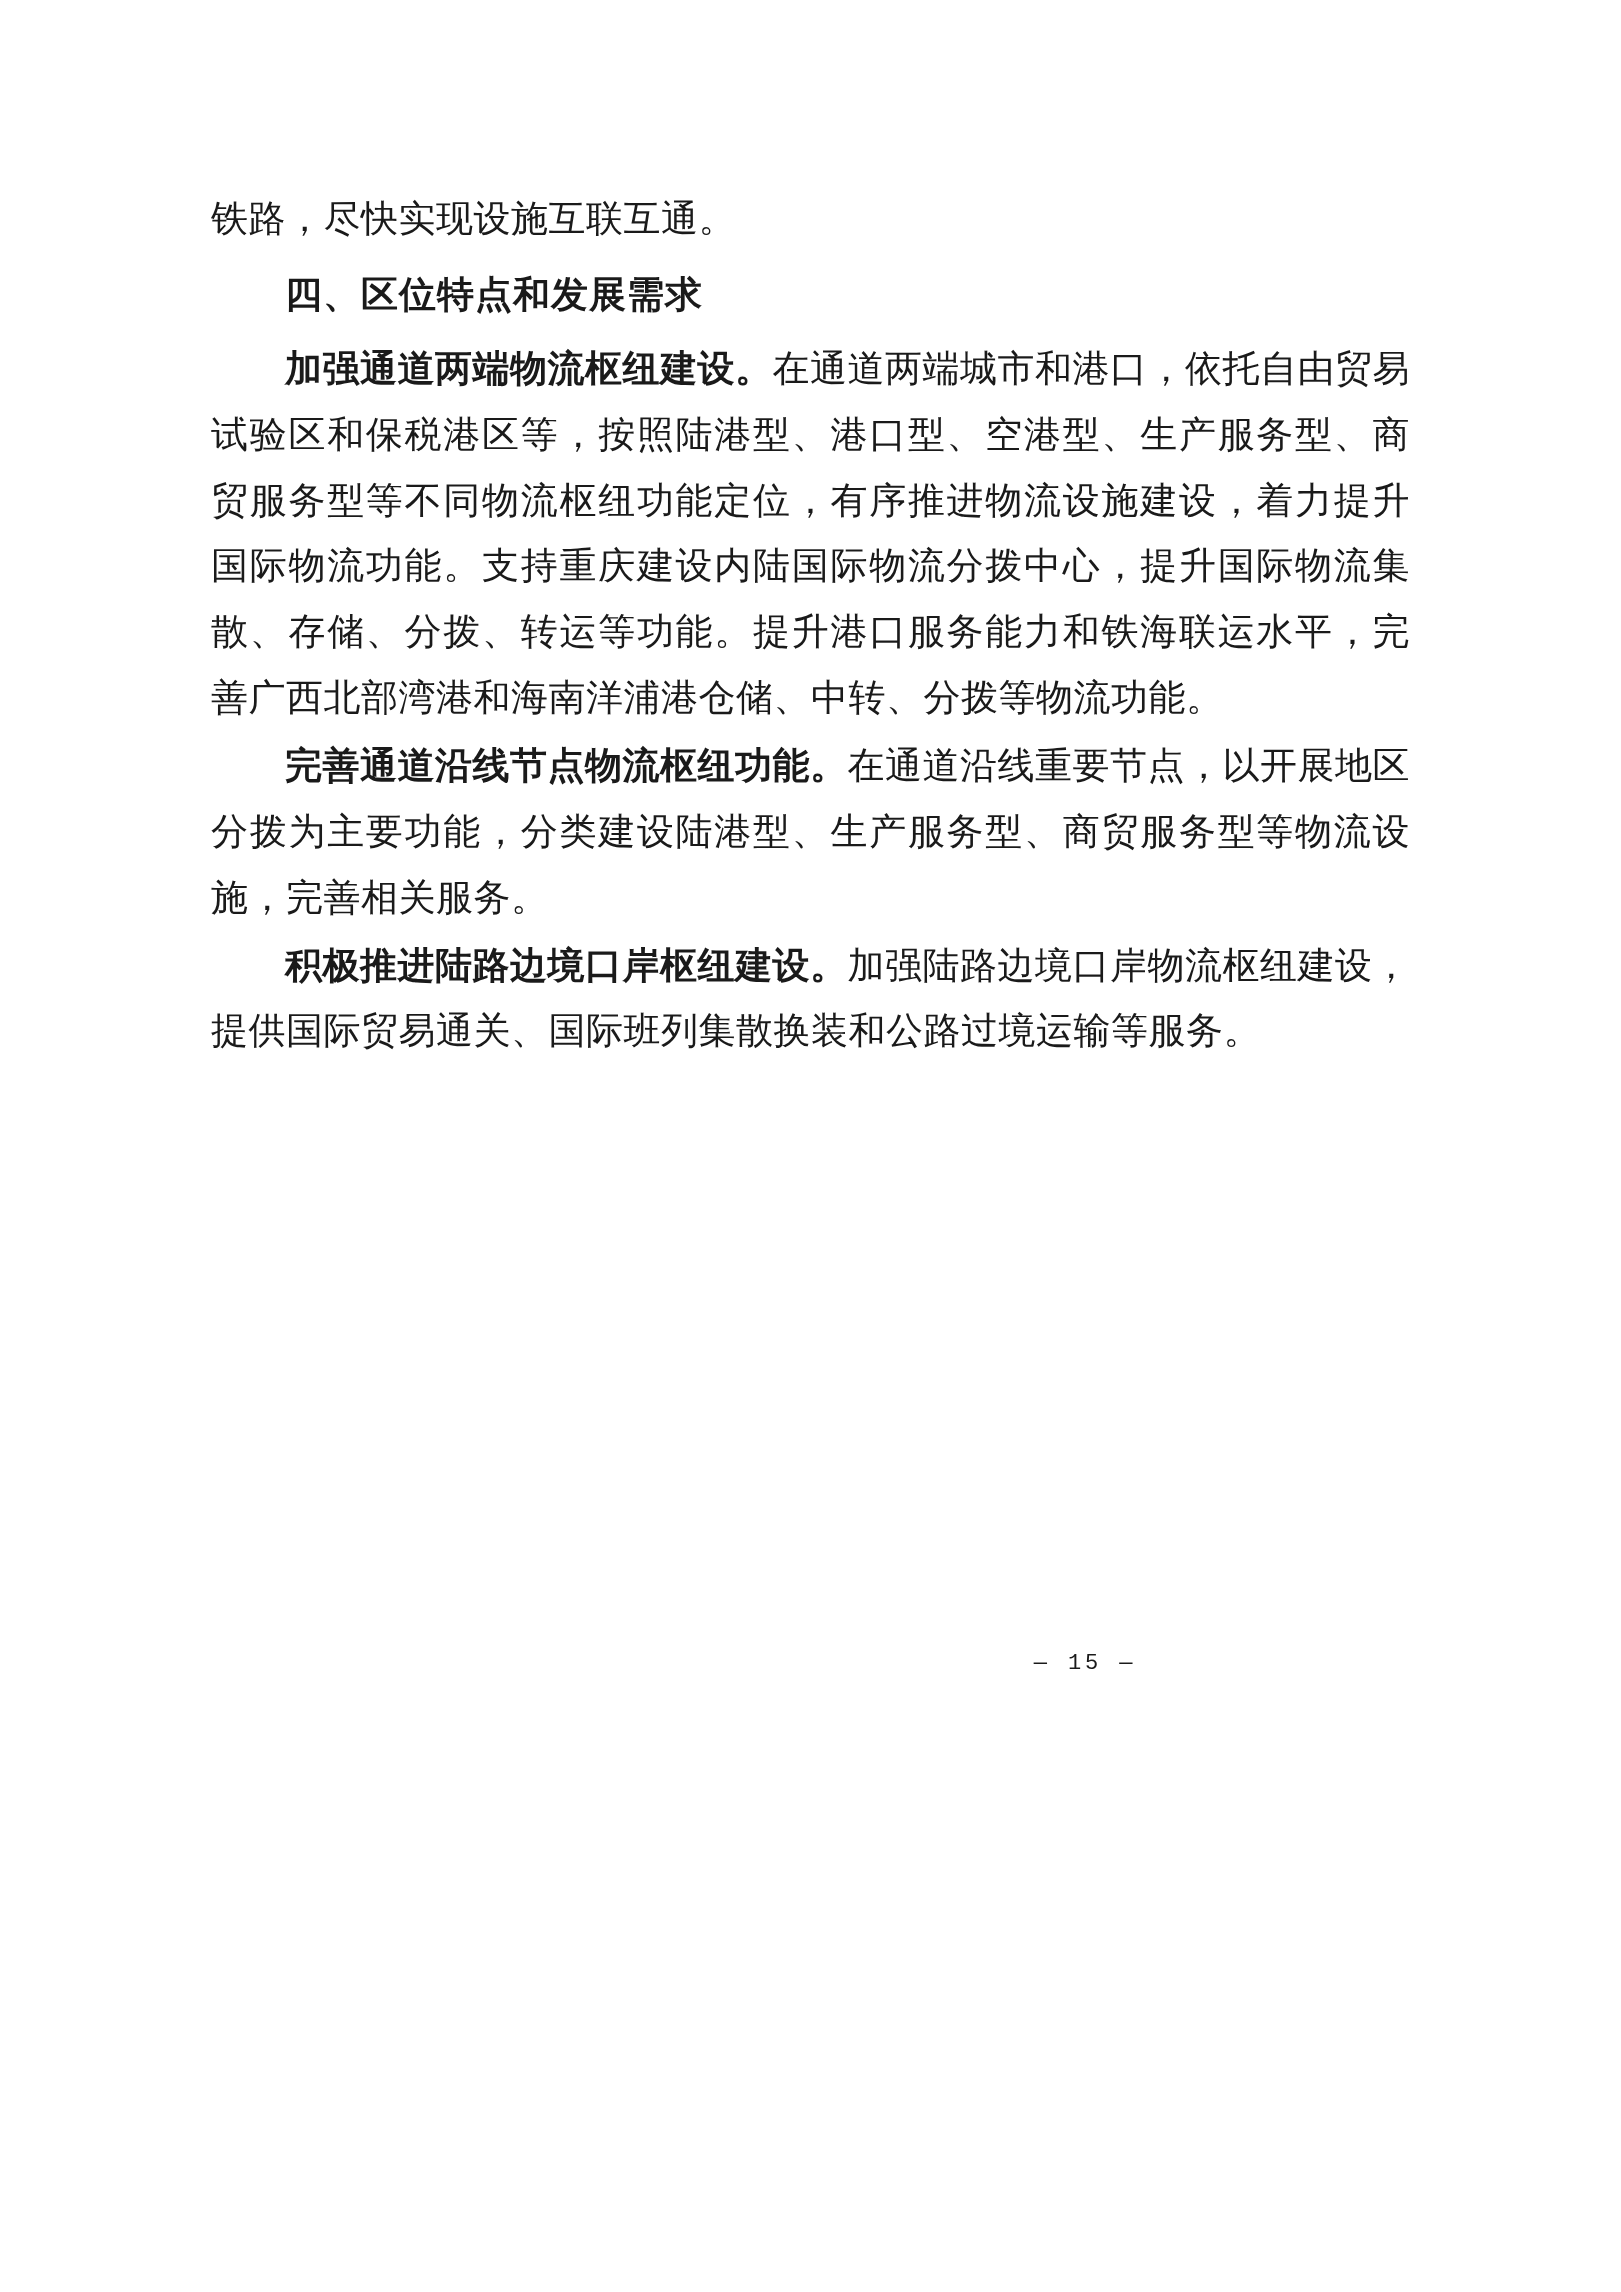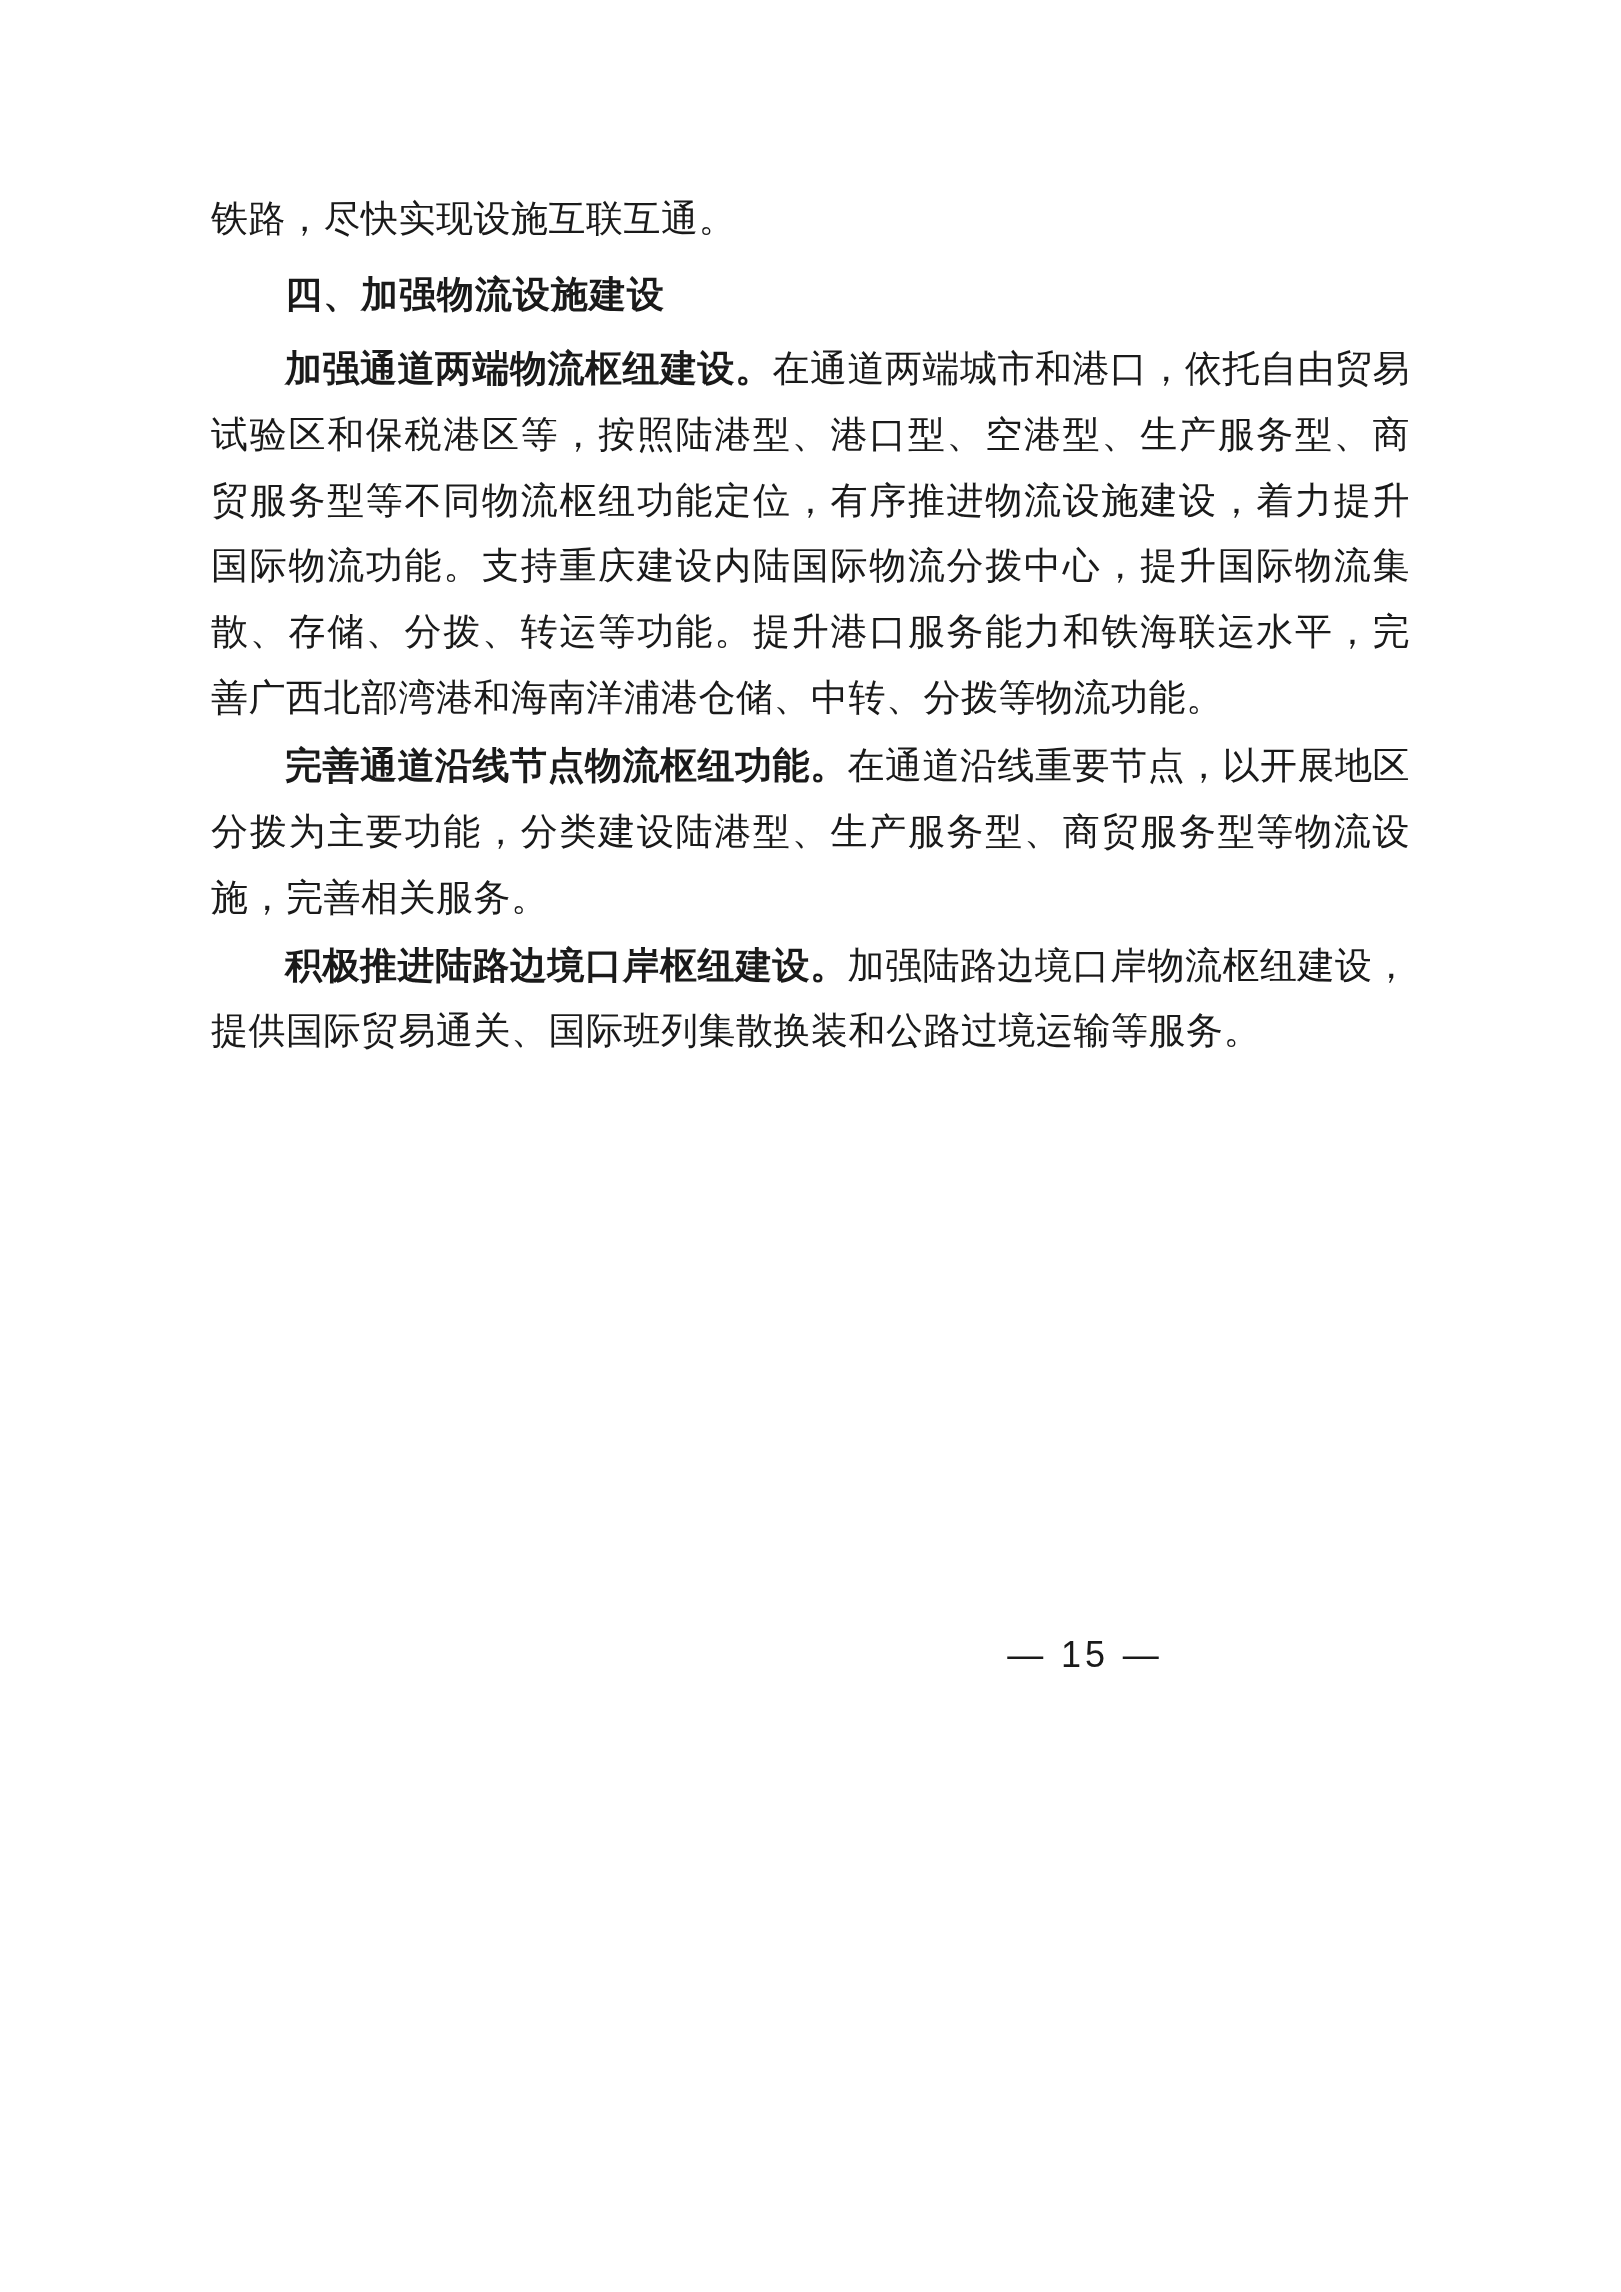--- a/index.html
+++ b/index.html
@@ -63,35 +63,35 @@
     position: absolute;
     left: 0;
     bottom: 147px;
     width: 1621px;
     text-align: center;
     padding-right: 0;
     box-sizing: border-box;
   }
   .page-number {
     display: inline-block;
-    font-size: 36px;
-    font-family: Liberation Sans, sans-serif;
+    font-size: 22px;
+    font-family: Liberation Mono, monospace;
     letter-spacing: 3.9px;
     margin-right: -549px;
   }
 </style>
 </head>
 <body>
 
 <div class="page">
   <div class="doc-body">
 
     <p class="continued">铁路，尽快实现设施互联互通。</p>
 
-    <p class="section-heading">四、加强物流设施建设</p>
+    <p class="section-heading">四、区位特点和发展需求</p>
 
 
 
     <p class="para"><span class="lead">加强通道两端物流枢纽建设。</span><span>在通道两端城市和港口，依托自由贸易试验区和保税港区等，按照陆港型、港口型、空港型、生产服务型、商贸服务型等不同物流枢纽功能定位，有序推进物流设施建设，着力提升国际物流功能。支持重庆建设内陆国际物流分拨中心，提升国际物流集散、存储、分拨、转运等功能。提升港口服务能力和铁海联运水平，完善广西北部湾港和海南洋浦港仓储、中转、分拨等物流功能。</span></p>
 
     <p class="para"><span class="lead">完善通道沿线节点物流枢纽功能。</span><span>在通道沿线重要节点，以开展地区分拨为主要功能，分类建设陆港型、生产服务型、商贸服务型等物流设施，完善相关服务。</span></p>
 
     <p class="para"><span class="lead">积极推进陆路边境口岸枢纽建设。</span><span>加强陆路边境口岸物流枢纽建设，提供国际贸易通关、国际班列集散换装和公路过境运输等服务。</span></p>
 
   </div>

